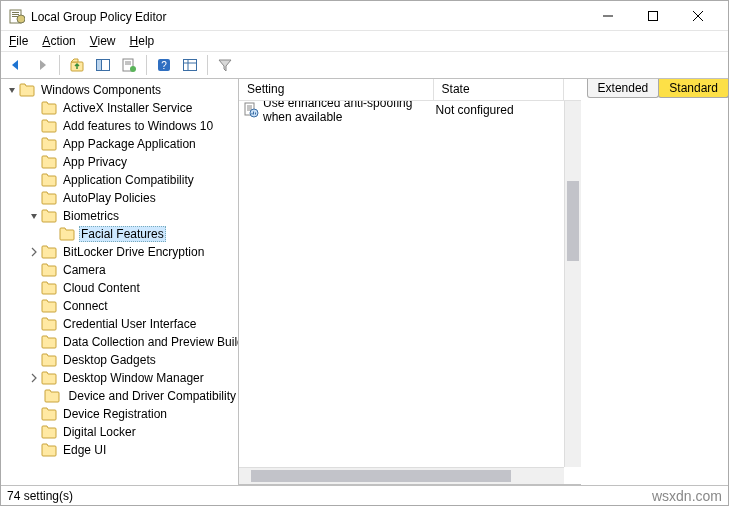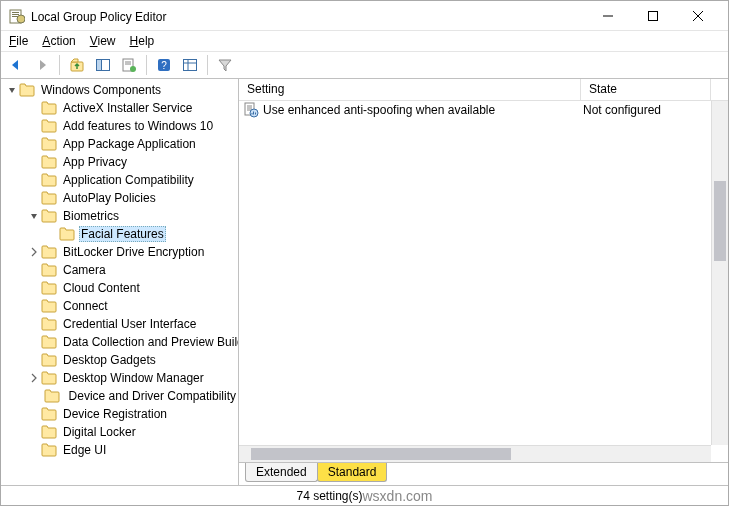--- a/index.html
+++ b/index.html
@@ -84,21 +84,21 @@
 .folder-icon {
   width: 16px; height: 14px;
   margin-right: 4px;
   flex-shrink: 0;
 }
 .tree-row .label { padding: 1px 2px; }
 .tree-row.selected .label { background: #cde8ff; border: 1px dotted #7ab; padding: 0 1px;}
 .right-pane {
   flex: 1;
   display: flex;
-  flex-direction: column;
+  flex-direction: row;
   min-width: 0;
 }
 .list-area {
   flex: 1;
   display: flex;
   flex-direction: column;
   min-height: 0;
   border-bottom: 1px solid #c0c0c0;
   position: relative;
 }
@@ -164,21 +164,21 @@
   background: #fde047;
   cursor: default;
 }
 .tab.inactive { background: #f4f4f4; }
 .statusbar {
   height: 20px;
   border-top: 1px solid #c0c0c0;
   display: flex;
   align-items: center;
   padding: 0 6px;
-  justify-content: center;
+  justify-content: space-between;
 }
 .watermark { color: #888; font-size: 14px; }
 </style>
 </head>
 <body>
 
 <div class="titlebar">
   <div class="title">
     <svg class="app-icon" viewBox="0 0 16 16">
       <rect x="1" y="2" width="11" height="13" fill="#fefefe" stroke="#7a7a55"></rect>

